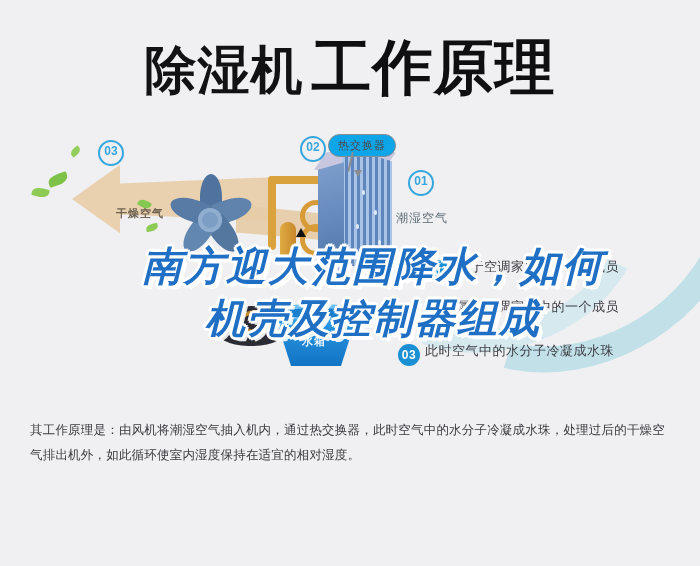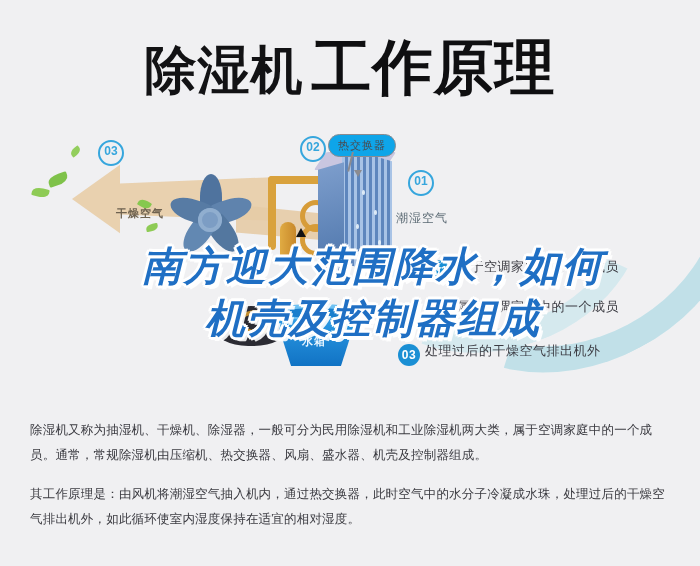--- a/index.html
+++ b/index.html
@@ -305,26 +305,25 @@
     <div class="moist-label">潮湿空气</div>
   </div>
 
   <div class="step step1">
     <span class="badge solid">01</span><span>属于空调家庭中的一个成员</span>
   </div>
   <div class="step step2">
     <span class="badge solid">02</span><span>属于空调家庭中的一个成员</span>
   </div>
   <div class="step step3">
-    <span class="badge solid">03</span><span>处理过后的干燥空气排出机外</span>
+    <span class="badge solid">03</span><span>此时空气中的水分子冷凝成水珠</span>
   </div>
 
   <div class="overlay">
     <span class="ln">南方迎大范围降水，如何</span>
     <span class="ln">机壳及控制器组成</span>
   </div>
 
   <div class="body-copy">
-    <p>除湿机又称为抽湿机、干燥机、除湿器，一般可分为民用除湿机和工业除湿机两大类，属于空调家庭中的一个成员。通常，常规除湿机由压缩机、热交换器、风扇、盛水器、机壳及控制器组成。</p>
     <p>其工作原理是：由风机将潮湿空气抽入机内，通过热交换器，此时空气中的水分子冷凝成水珠，处理过后的干燥空气排出机外，如此循环使室内湿度保持在适宜的相对湿度。</p>
   </div>
 
 </div>
 
 </body></html>

